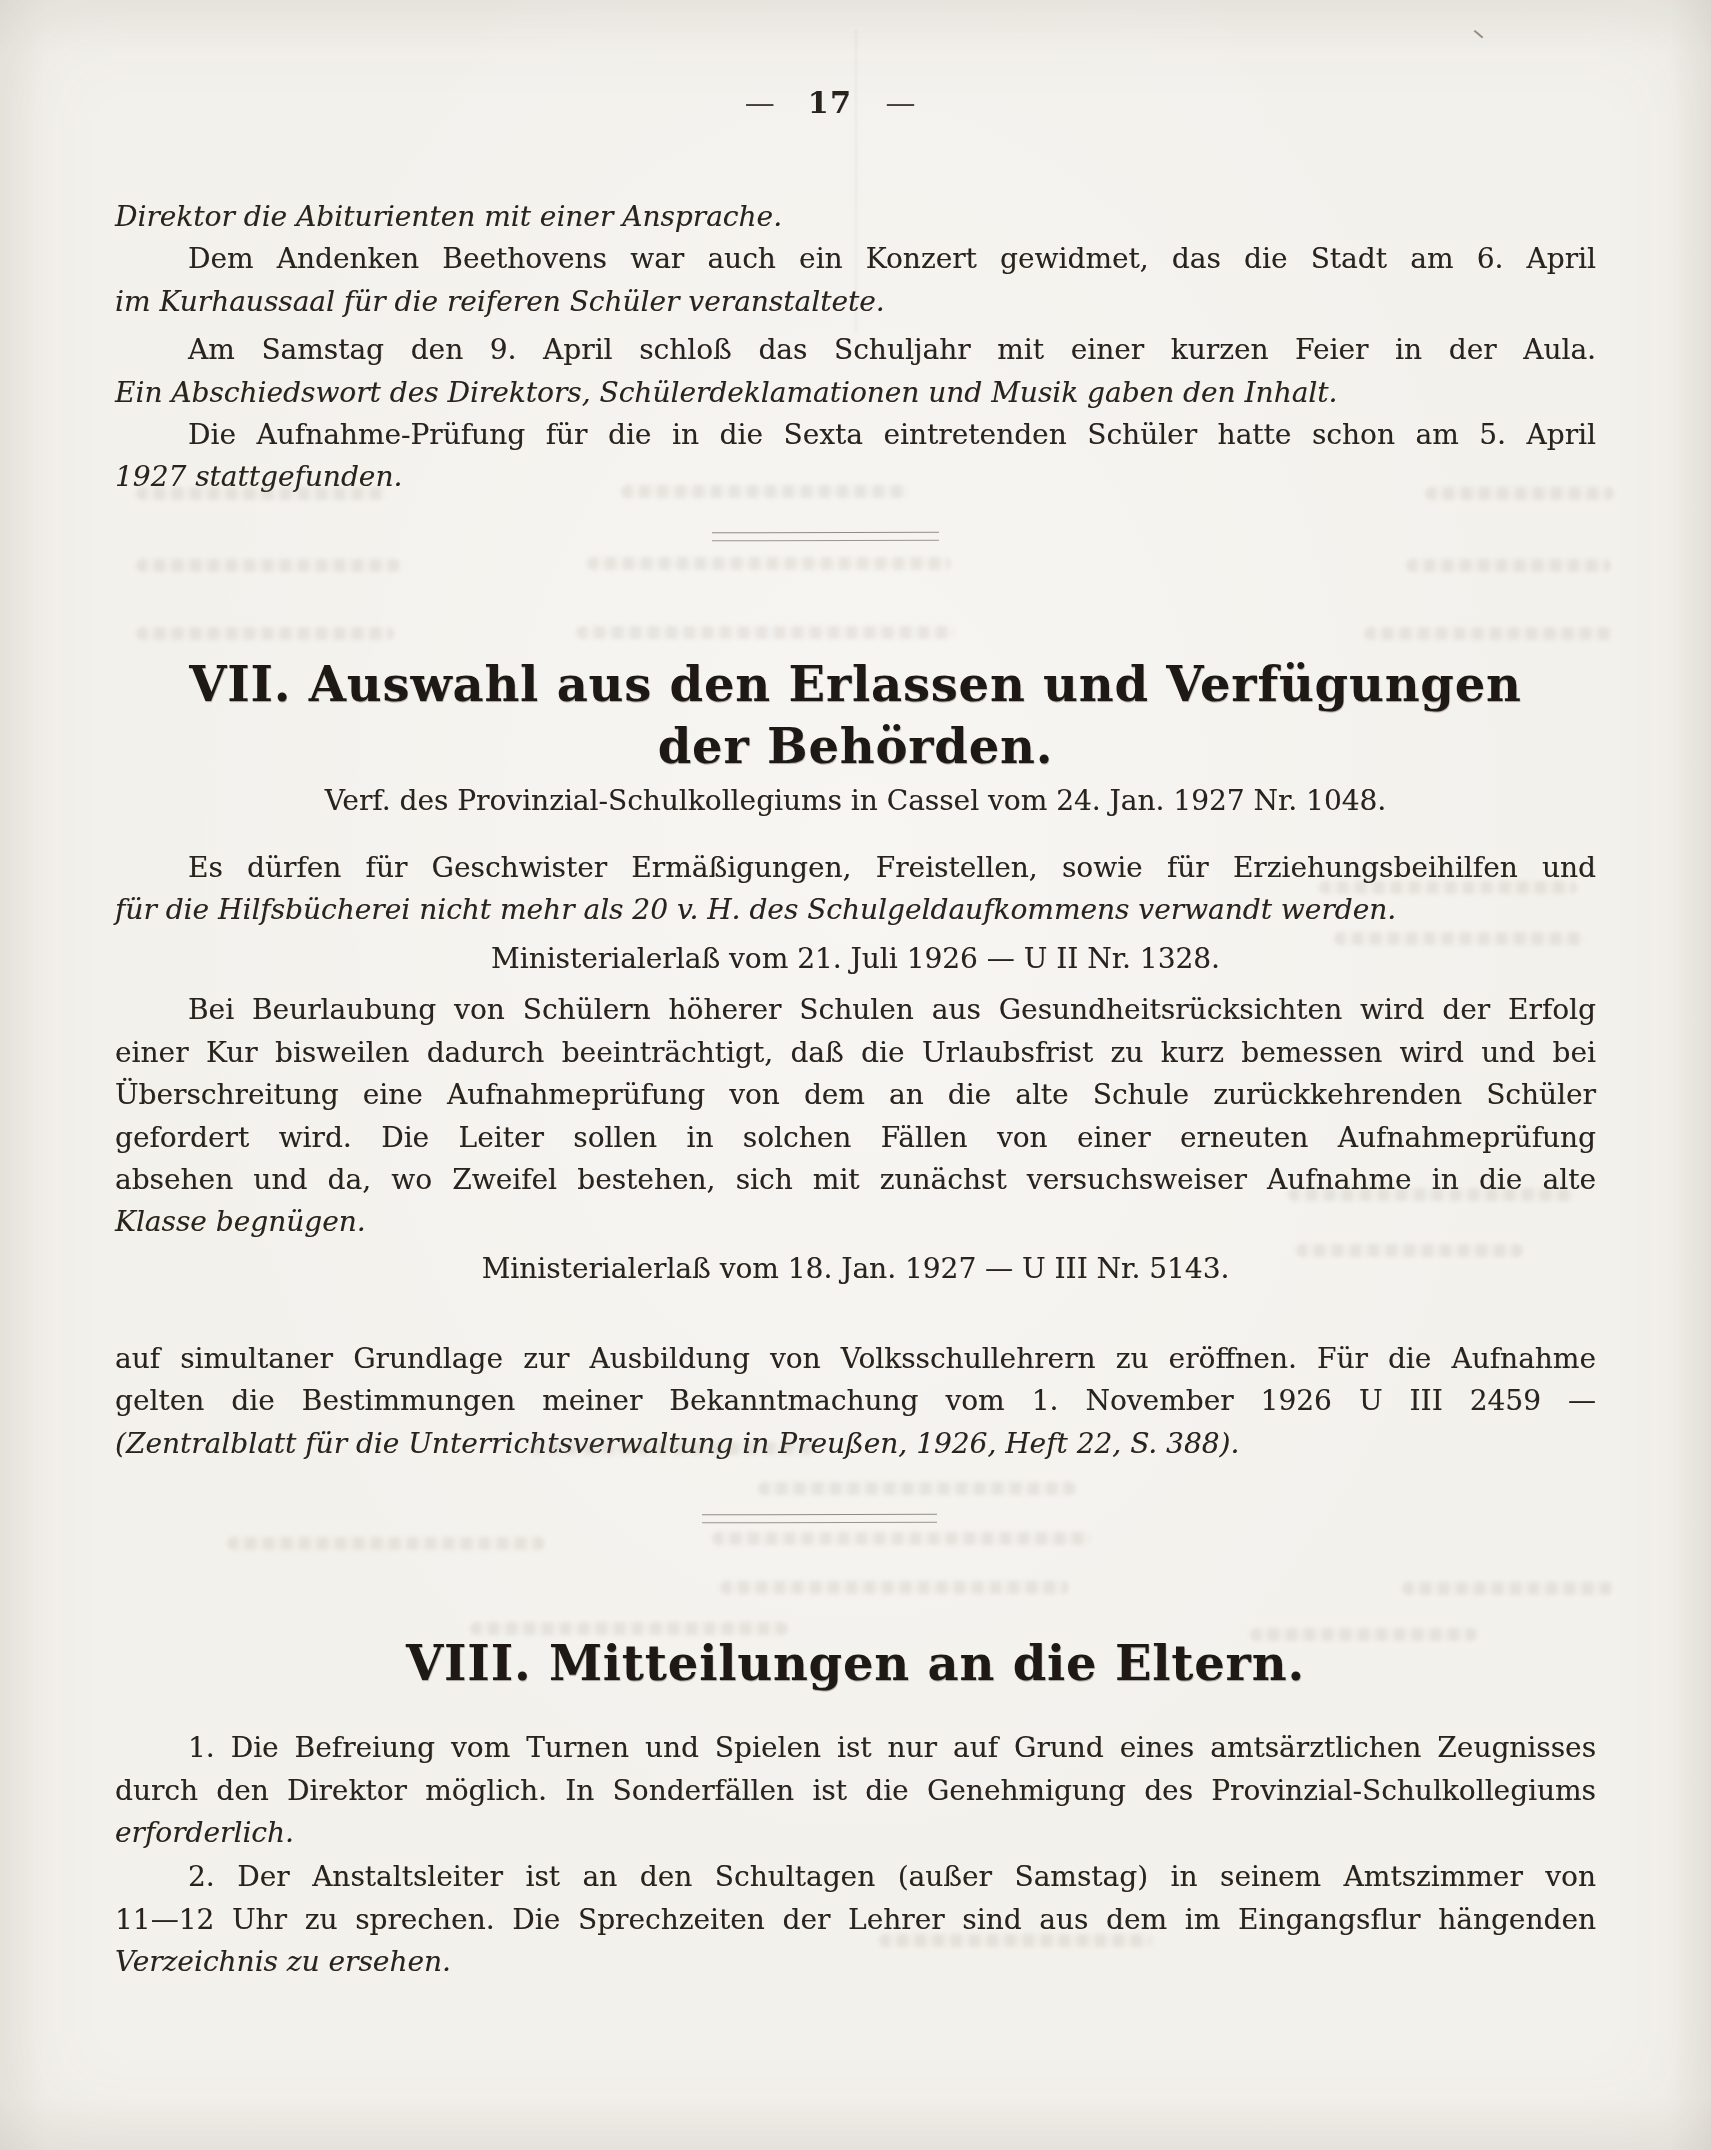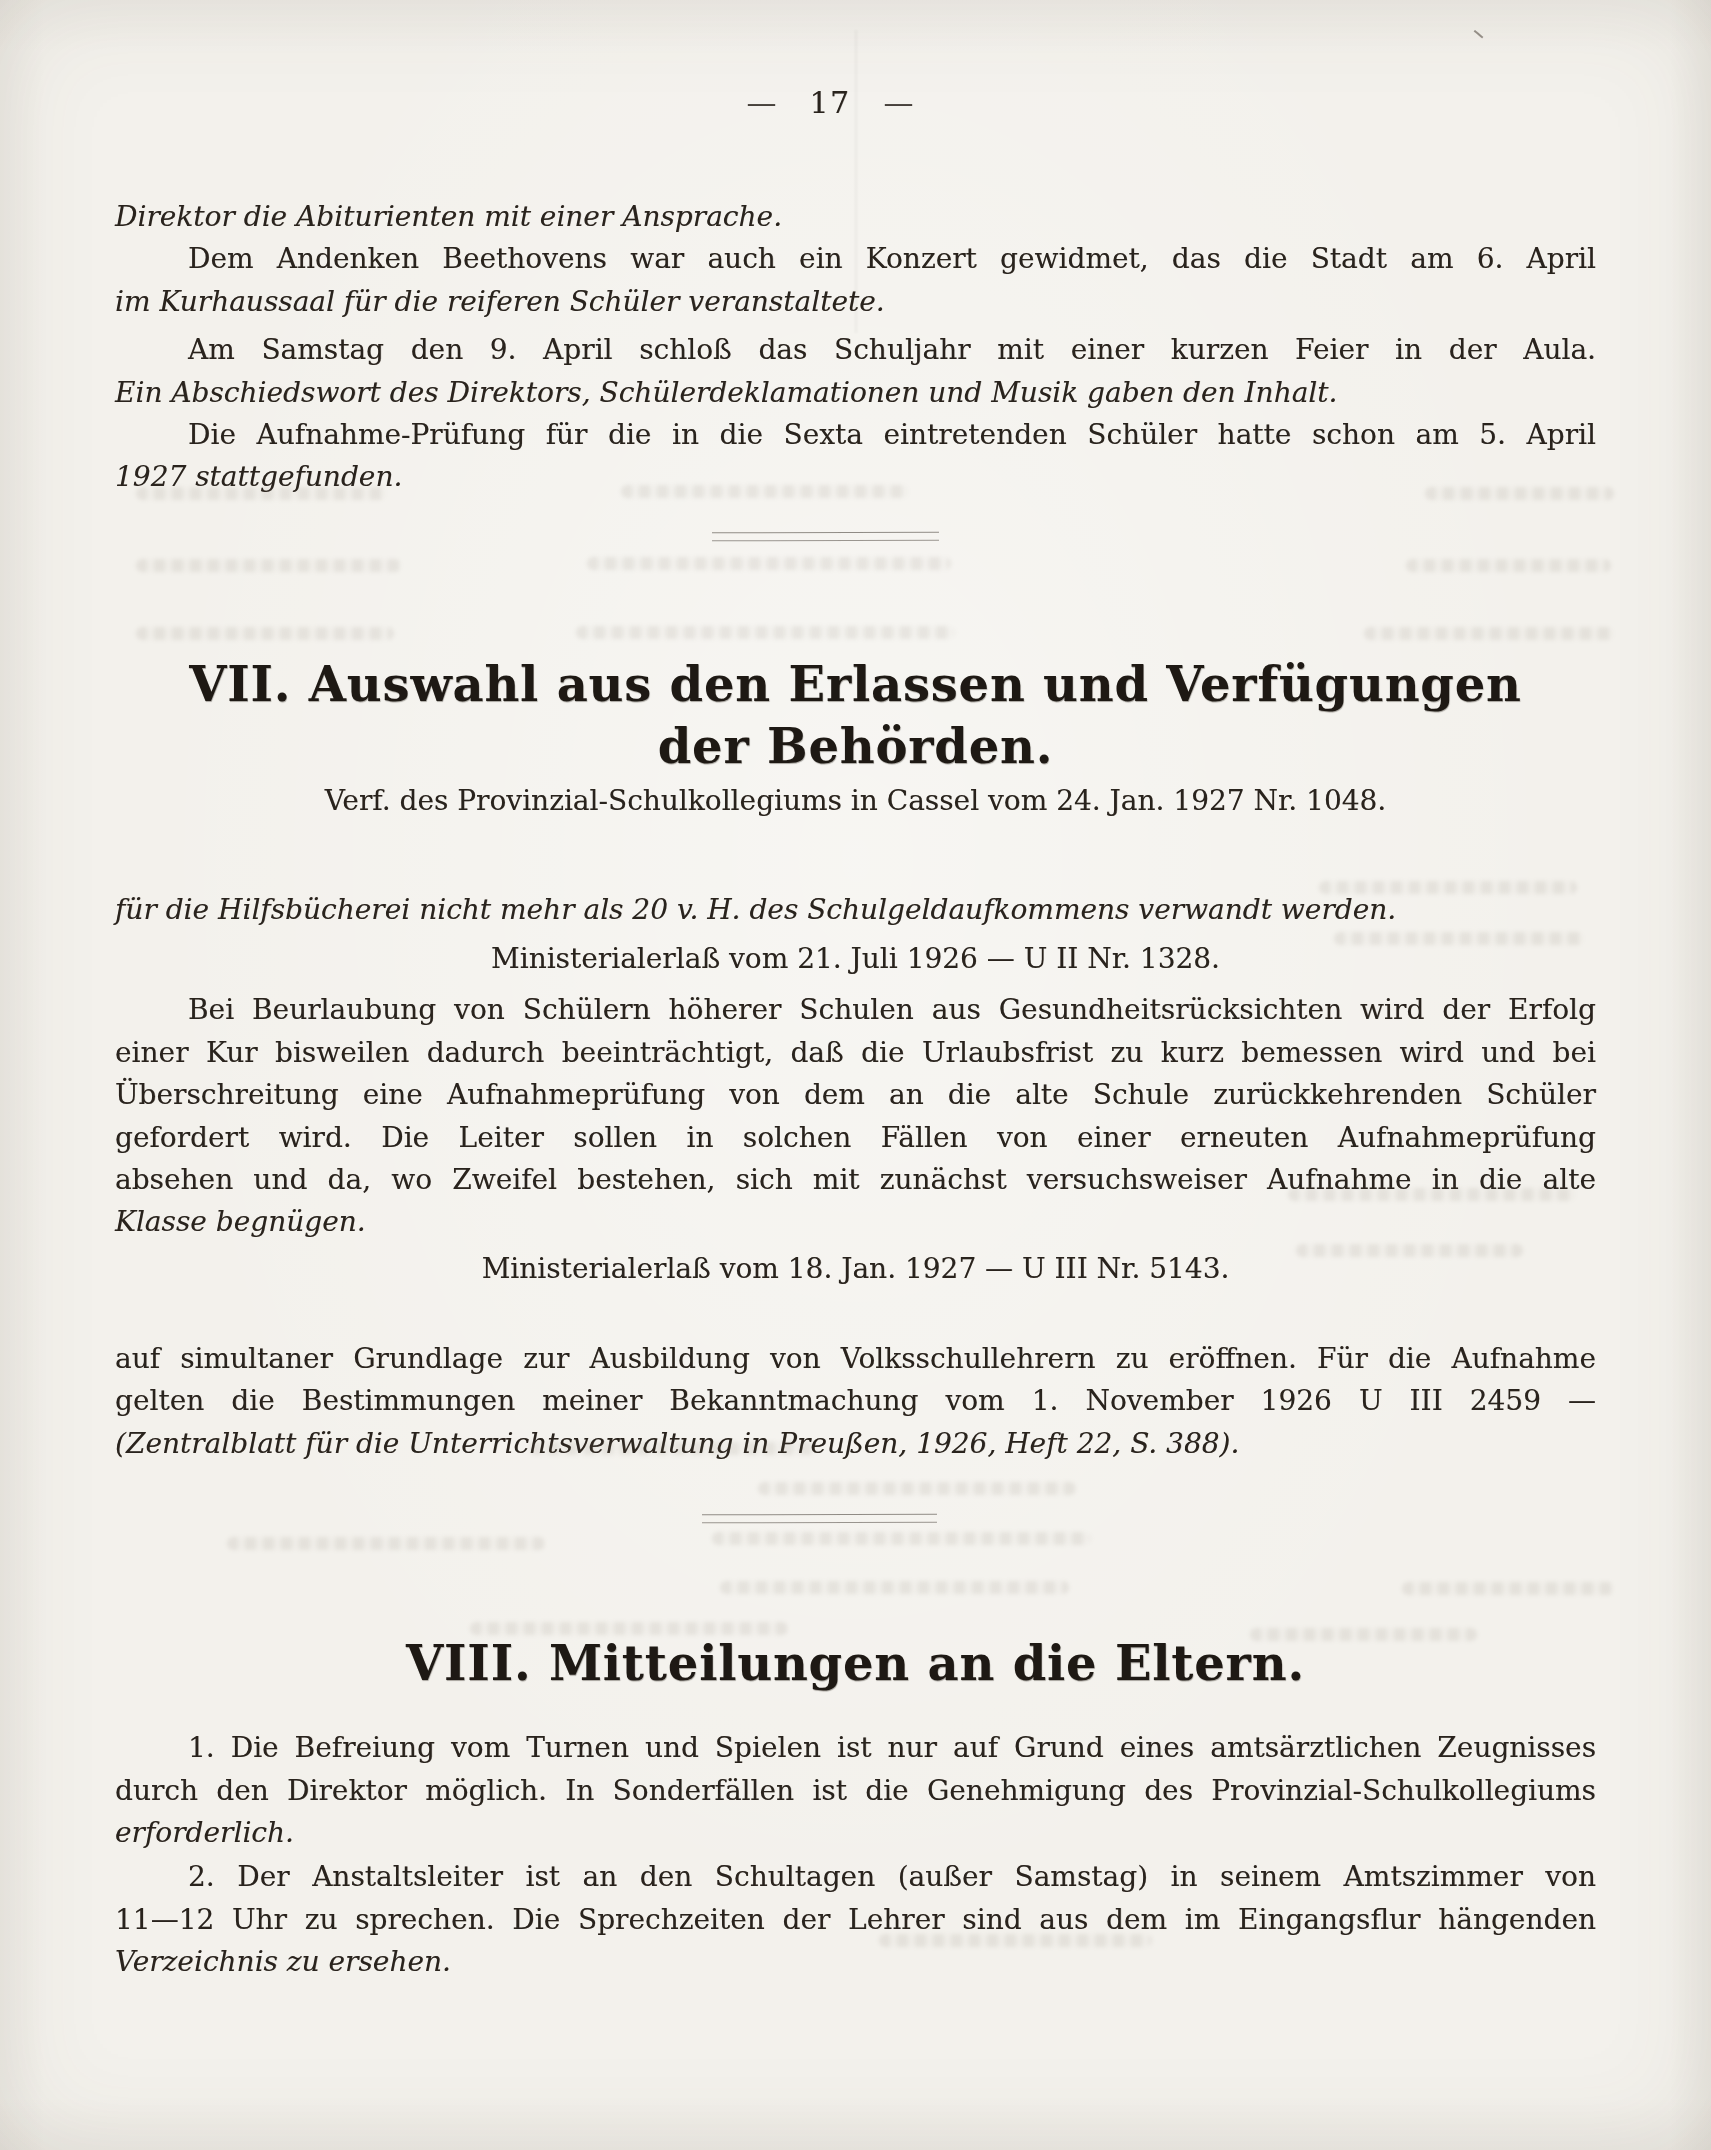--- a/index.html
+++ b/index.html
@@ -35,21 +35,21 @@
     letter-spacing:0.8px;color:#1e1914;
     text-shadow:0.5px 0.5px 0.8px rgba(30,22,14,.35);
     white-space:nowrap;
   }
   .pageno{
     position:absolute;top:85px;left:0;width:1712px;
     display:flex;justify-content:center;align-items:center;gap:33px;
     transform:translateX(-26px);
     font-size:30px;color:#29231d;
   }
-  .pageno .num{font-weight:normal;letter-spacing:1.5px;text-shadow:0.4px 0.4px 0.6px rgba(30,22,14,.4);}
+  .pageno .num{font-weight:bold;letter-spacing:1.5px;text-shadow:0.4px 0.4px 0.6px rgba(30,22,14,.4);}
   .pageno .dash{font-weight:normal;opacity:.85;}
   .dblrule{
     position:absolute;height:6.8px;
     border-top:1.5px solid rgba(62,55,47,.55);
     border-bottom:1.5px solid rgba(62,55,47,.5);
     transform:rotate(-0.15deg);
   }
   .ghost{
     position:absolute;height:13px;border-radius:6px;
     background:repeating-linear-gradient(90deg,
@@ -84,20 +84,21 @@
   <div class="bl wrapy" style="top:374px">Ein Abschiedswort des Direktors, Schülerdeklamationen und Musik gaben den Inhalt.</div>
   <div class="bl just ind" style="top:416px">Die Aufnahme-Prüfung für die in die Sexta eintretenden Schüler hatte schon am 5. April</div>
   <div class="bl wrapy" style="top:458px">1927 stattgefunden.</div>
 
   <div class="dblrule" style="top:532px;left:712px;width:227px"></div>
 
   <div class="heading" style="top:656px">VII. Auswahl aus den Erlassen und Verfügungen</div>
   <div class="heading" style="top:718px">der Behörden.</div>
   <div class="bl ctr" style="top:782px">Verf. des Provinzial-Schulkollegiums in Cassel vom 24. Jan. 1927 Nr. 1048.</div>
 
+  <div class="bl just ind" style="top:849px">Es dürfen für Geschwister Ermäßigungen, Freistellen, sowie für Erziehungsbeihilfen und</div>
   <div class="bl wrapy" style="top:891px">für die Hilfsbücherei nicht mehr als 20 v. H. des Schulgeldaufkommens verwandt werden.</div>
 
   <div class="bl ctr" style="top:940px">Ministerialerlaß vom 21. Juli 1926 — U II Nr. 1328.</div>
 
   <div class="bl just ind" style="top:991px">Bei Beurlaubung von Schülern höherer Schulen aus Gesundheitsrücksichten wird der Erfolg</div>
   <div class="bl just" style="top:1034px">einer Kur bisweilen dadurch beeinträchtigt, daß die Urlaubsfrist zu kurz bemessen wird und bei</div>
   <div class="bl just" style="top:1076px">Überschreitung eine Aufnahmeprüfung von dem an die alte Schule zurückkehrenden Schüler</div>
   <div class="bl just" style="top:1119px">gefordert wird.  Die Leiter sollen in solchen Fällen von einer erneuten Aufnahmeprüfung</div>
   <div class="bl just" style="top:1161px">absehen und da, wo Zweifel bestehen, sich mit zunächst versuchsweiser Aufnahme in die alte</div>
   <div class="bl wrapy" style="top:1203px">Klasse begnügen.</div>

